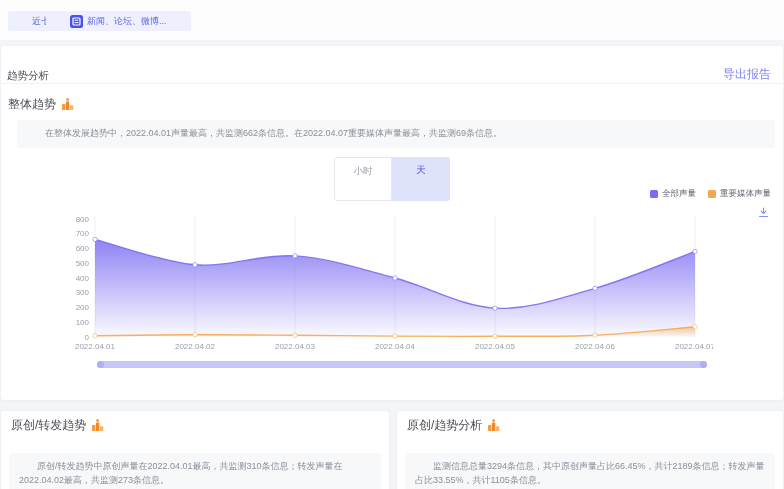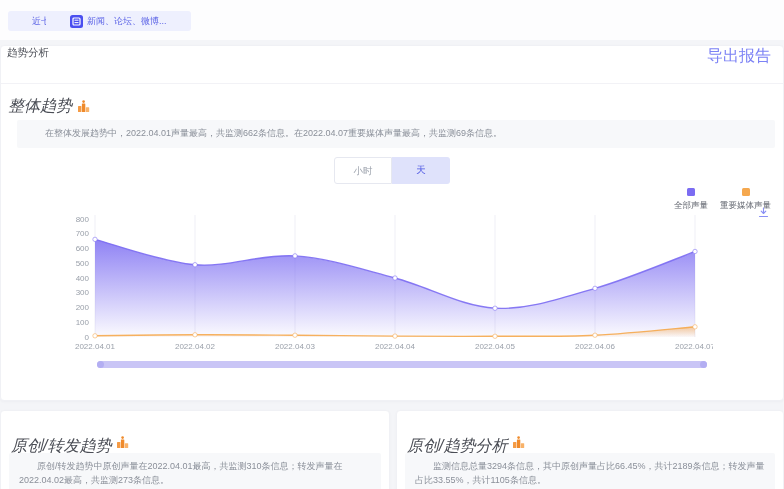--- a/index.html
+++ b/index.html
@@ -14,57 +14,57 @@
     display:flex; align-items:center; gap:4px; white-space:nowrap; }
   .chip-icon { width:13px; height:13px; background:#4a4ff0; border-radius:2.5px;
     display:inline-flex; align-items:center; justify-content:center; }
   .chip-icon svg { display:block; }
 
   
   .main-card { position:absolute; top:45px; left:0; width:784px; height:356px;
     background:#ffffff; border:1px solid #f0f1f5; border-radius:4px;
     box-shadow:0 1px 3px rgba(30,30,60,.03); }
   .main-header { height:38px; border-bottom:1px solid #f2f2f6; display:flex;
-    align-items:flex-start; justify-content:space-between; padding:0 12px 0 6px; }
+    align-items:flex-end; justify-content:space-between; padding:0 12px 0 6px; }
   .main-title { font-size:10.5px; color:#4a4d55; }
-  .export-link { font-size:16px; color:#7c82f5; cursor:pointer; }
+  .export-link { font-size:12px; color:#7c82f5; cursor:pointer; }
 
   .section-title-row { position:absolute; top:50px; left:7px; display:flex; align-items:center; gap:5px; }
-  .section-title { font-size:16px; color:#4a4d55;font-style:italic; }
+  .section-title { font-size:12px; color:#4a4d55; }
   .podium { width:13px; height:13px; }
 
   .summary-box { position:absolute; left:16px; right:8px; top:74px; background:#f7f8fa;
     border-radius:2px; padding:7px 10px; font-size:9px; line-height:1.55; color:#8a8f99;
     text-indent:2em; }
 
   .toggle { position:absolute; top:111px; left:50%; transform:translateX(-50%);
     display:flex; }
-  .toggle-btn { width:58px; height:27px; line-height:25px; text-align:center;
+  .toggle-btn { width:58px; height:44px; line-height:25px; text-align:center;
     font-size:9.5px; cursor:pointer; }
   .toggle-btn.off { background:#fff; border:1px solid #e6e8f0; color:#9aa0ab;
     border-radius:3px 0 0 3px; }
   .toggle-btn.on { background:#dfe2fb; color:#4f58e3; border-radius:0 3px 3px 0; }
 
   .legend { position:absolute; top:142px; right:12px; display:flex; gap:12px; }
-  .legend-item { display:flex; align-items:center; gap:4px; font-size:8.5px; color:#666a73; cursor:pointer;flex-direction:column; }
+  .legend-item { display:flex; align-items:center; gap:4px; font-size:8.5px; color:#666a73; cursor:pointer; }
   .swatch { width:8px; height:8px; border-radius:1.5px; }
   .dl-icon { position:absolute; top:158px; right:14px; cursor:pointer; }
 
   .chart-wrap { position:absolute; left:52px; top:163px; width:660px; height:148px; }
   .datazoom { position:absolute; left:96px; top:315px; width:610px; height:7px;
     background:#c9c5f6; border-radius:3.5px; cursor:pointer; }
   .dz-handle { position:absolute; top:0; width:7px; height:7px; background:#b3aef2; border-radius:3.5px; }
   .dz-handle.left { left:0; } .dz-handle.right { right:0; }
 
   
   .bottom-card { position:absolute; top:410px; height:90px; background:#fff;
     border:1px solid #f0f1f5; border-radius:4px; box-shadow:0 1px 3px rgba(30,30,60,.03); }
   .bottom-card.left { left:0; width:390px; }
   .bottom-card.right { left:396px; width:388px; }
-  .card-title-row { position:absolute; top:25px; left:10px; display:flex; gap:5px; }
+  .card-title-row { position:absolute; top:6px; left:10px; display:flex; align-items:center; gap:5px; }
   .card-summary { position:absolute; left:8px; right:8px; top:42px; background:#f7f8fa;
     border-radius:2px; padding:7px 10px; font-size:9px; line-height:1.55; color:#8a8f99;
     text-indent:2em; }
 
   svg text { font-family:"Liberation Sans", sans-serif; }
 </style>
 </head>
 <body>
 
 <div class="page">

